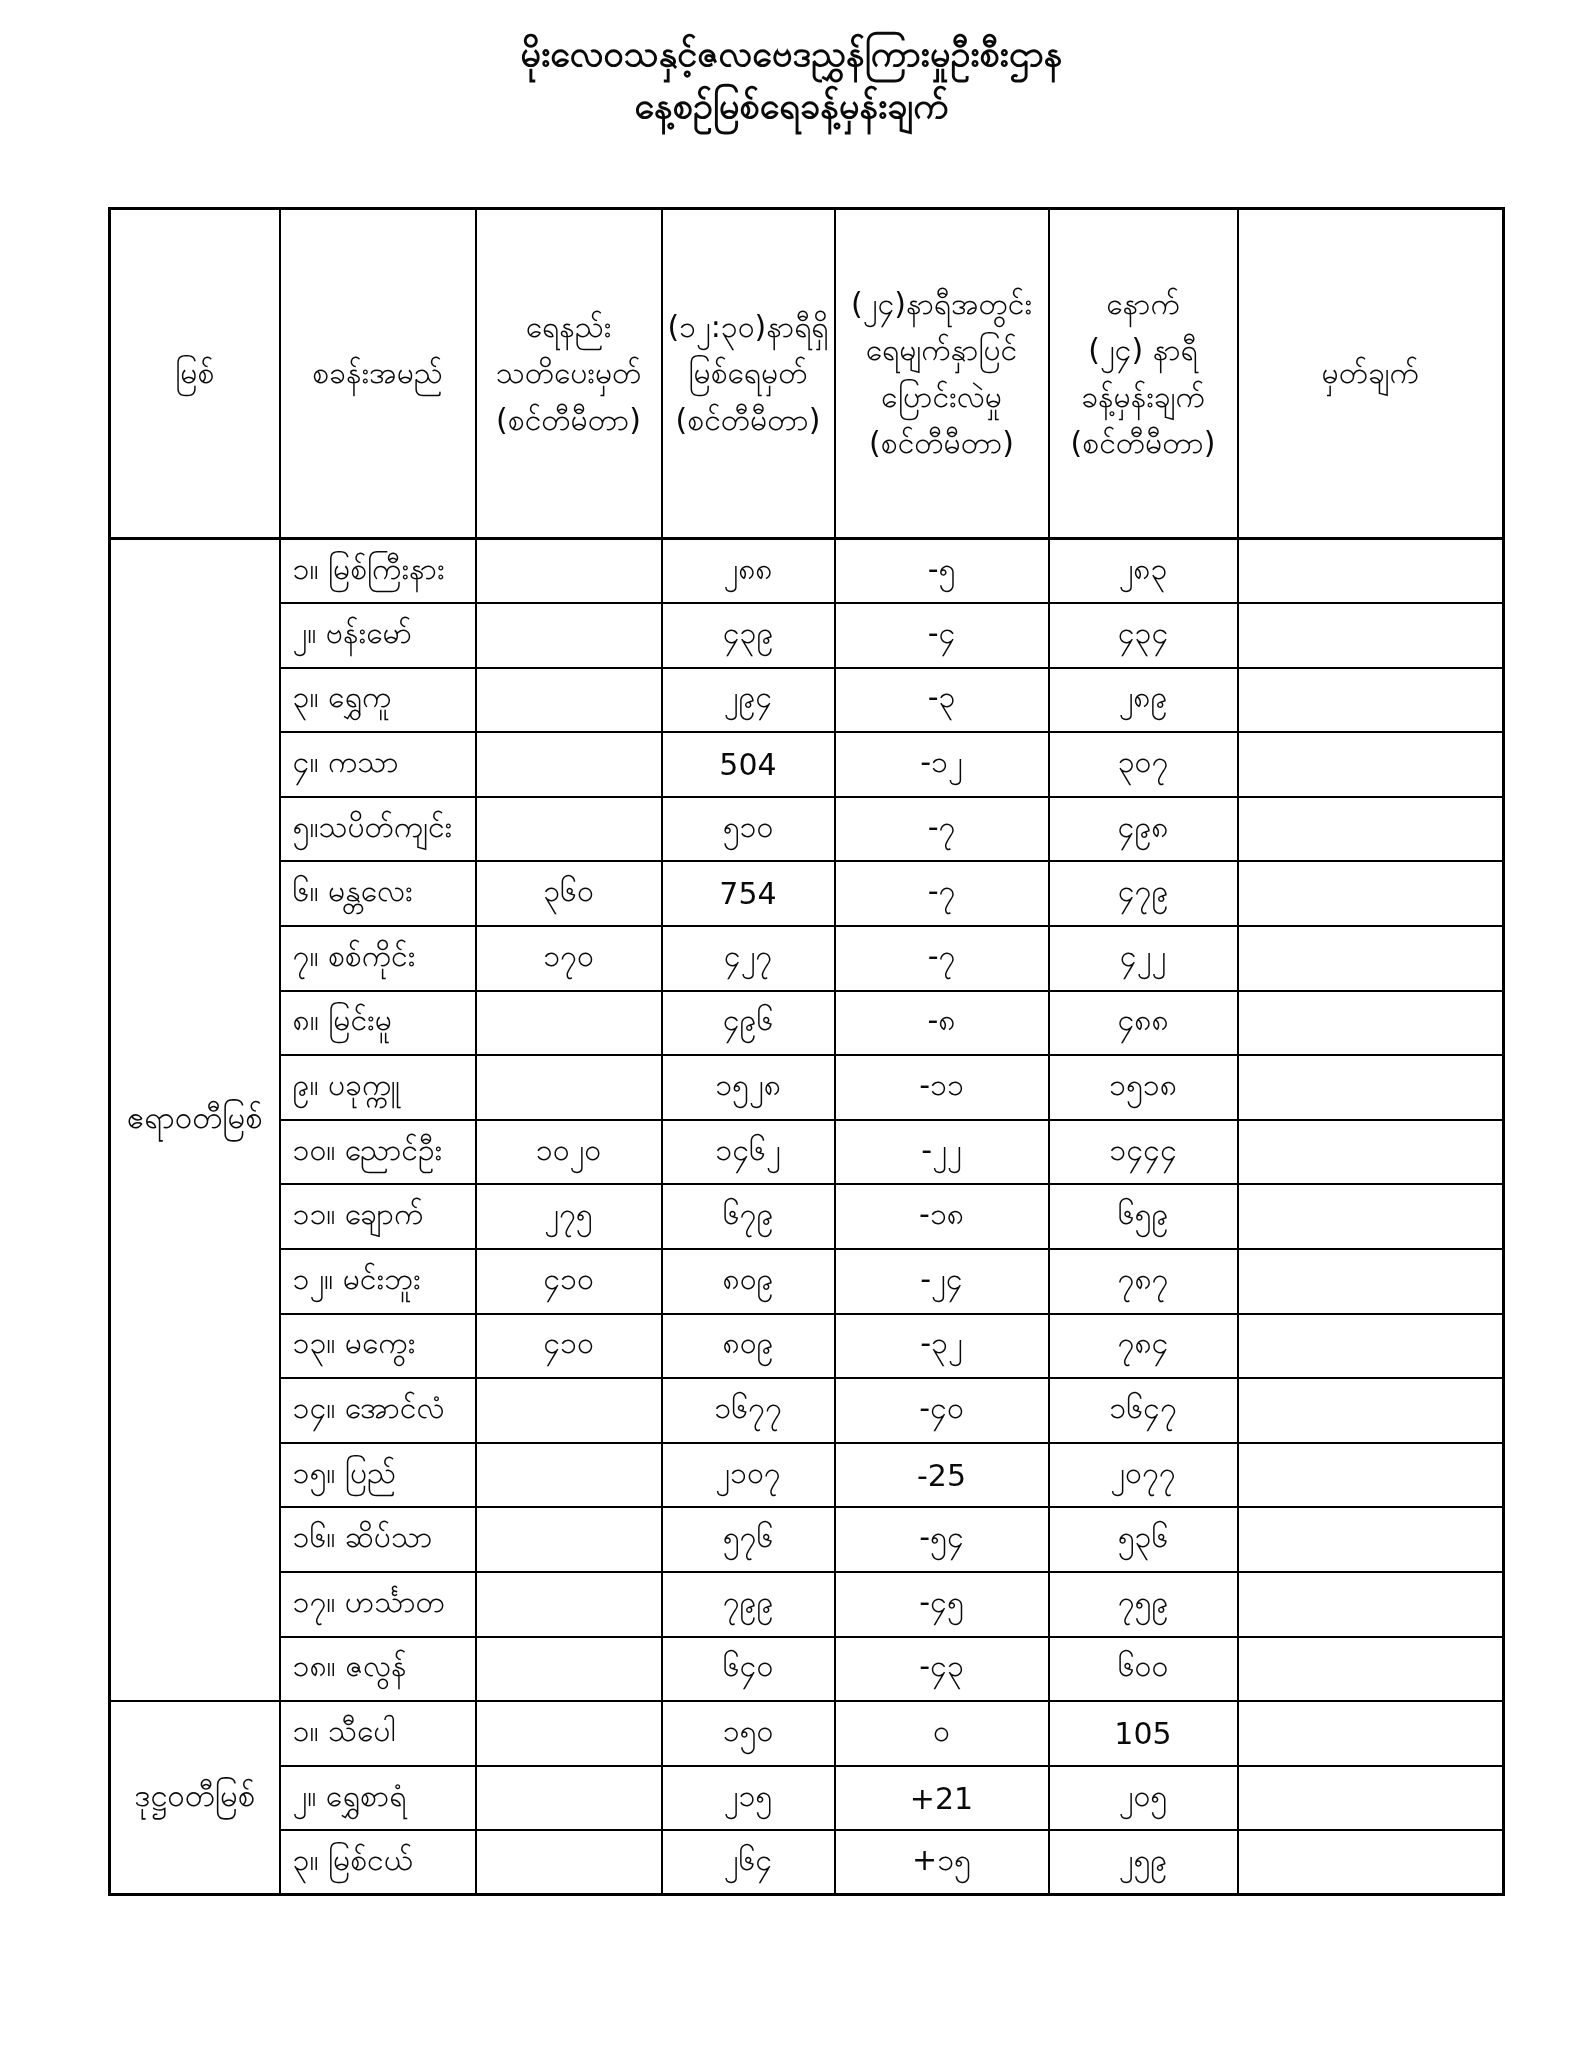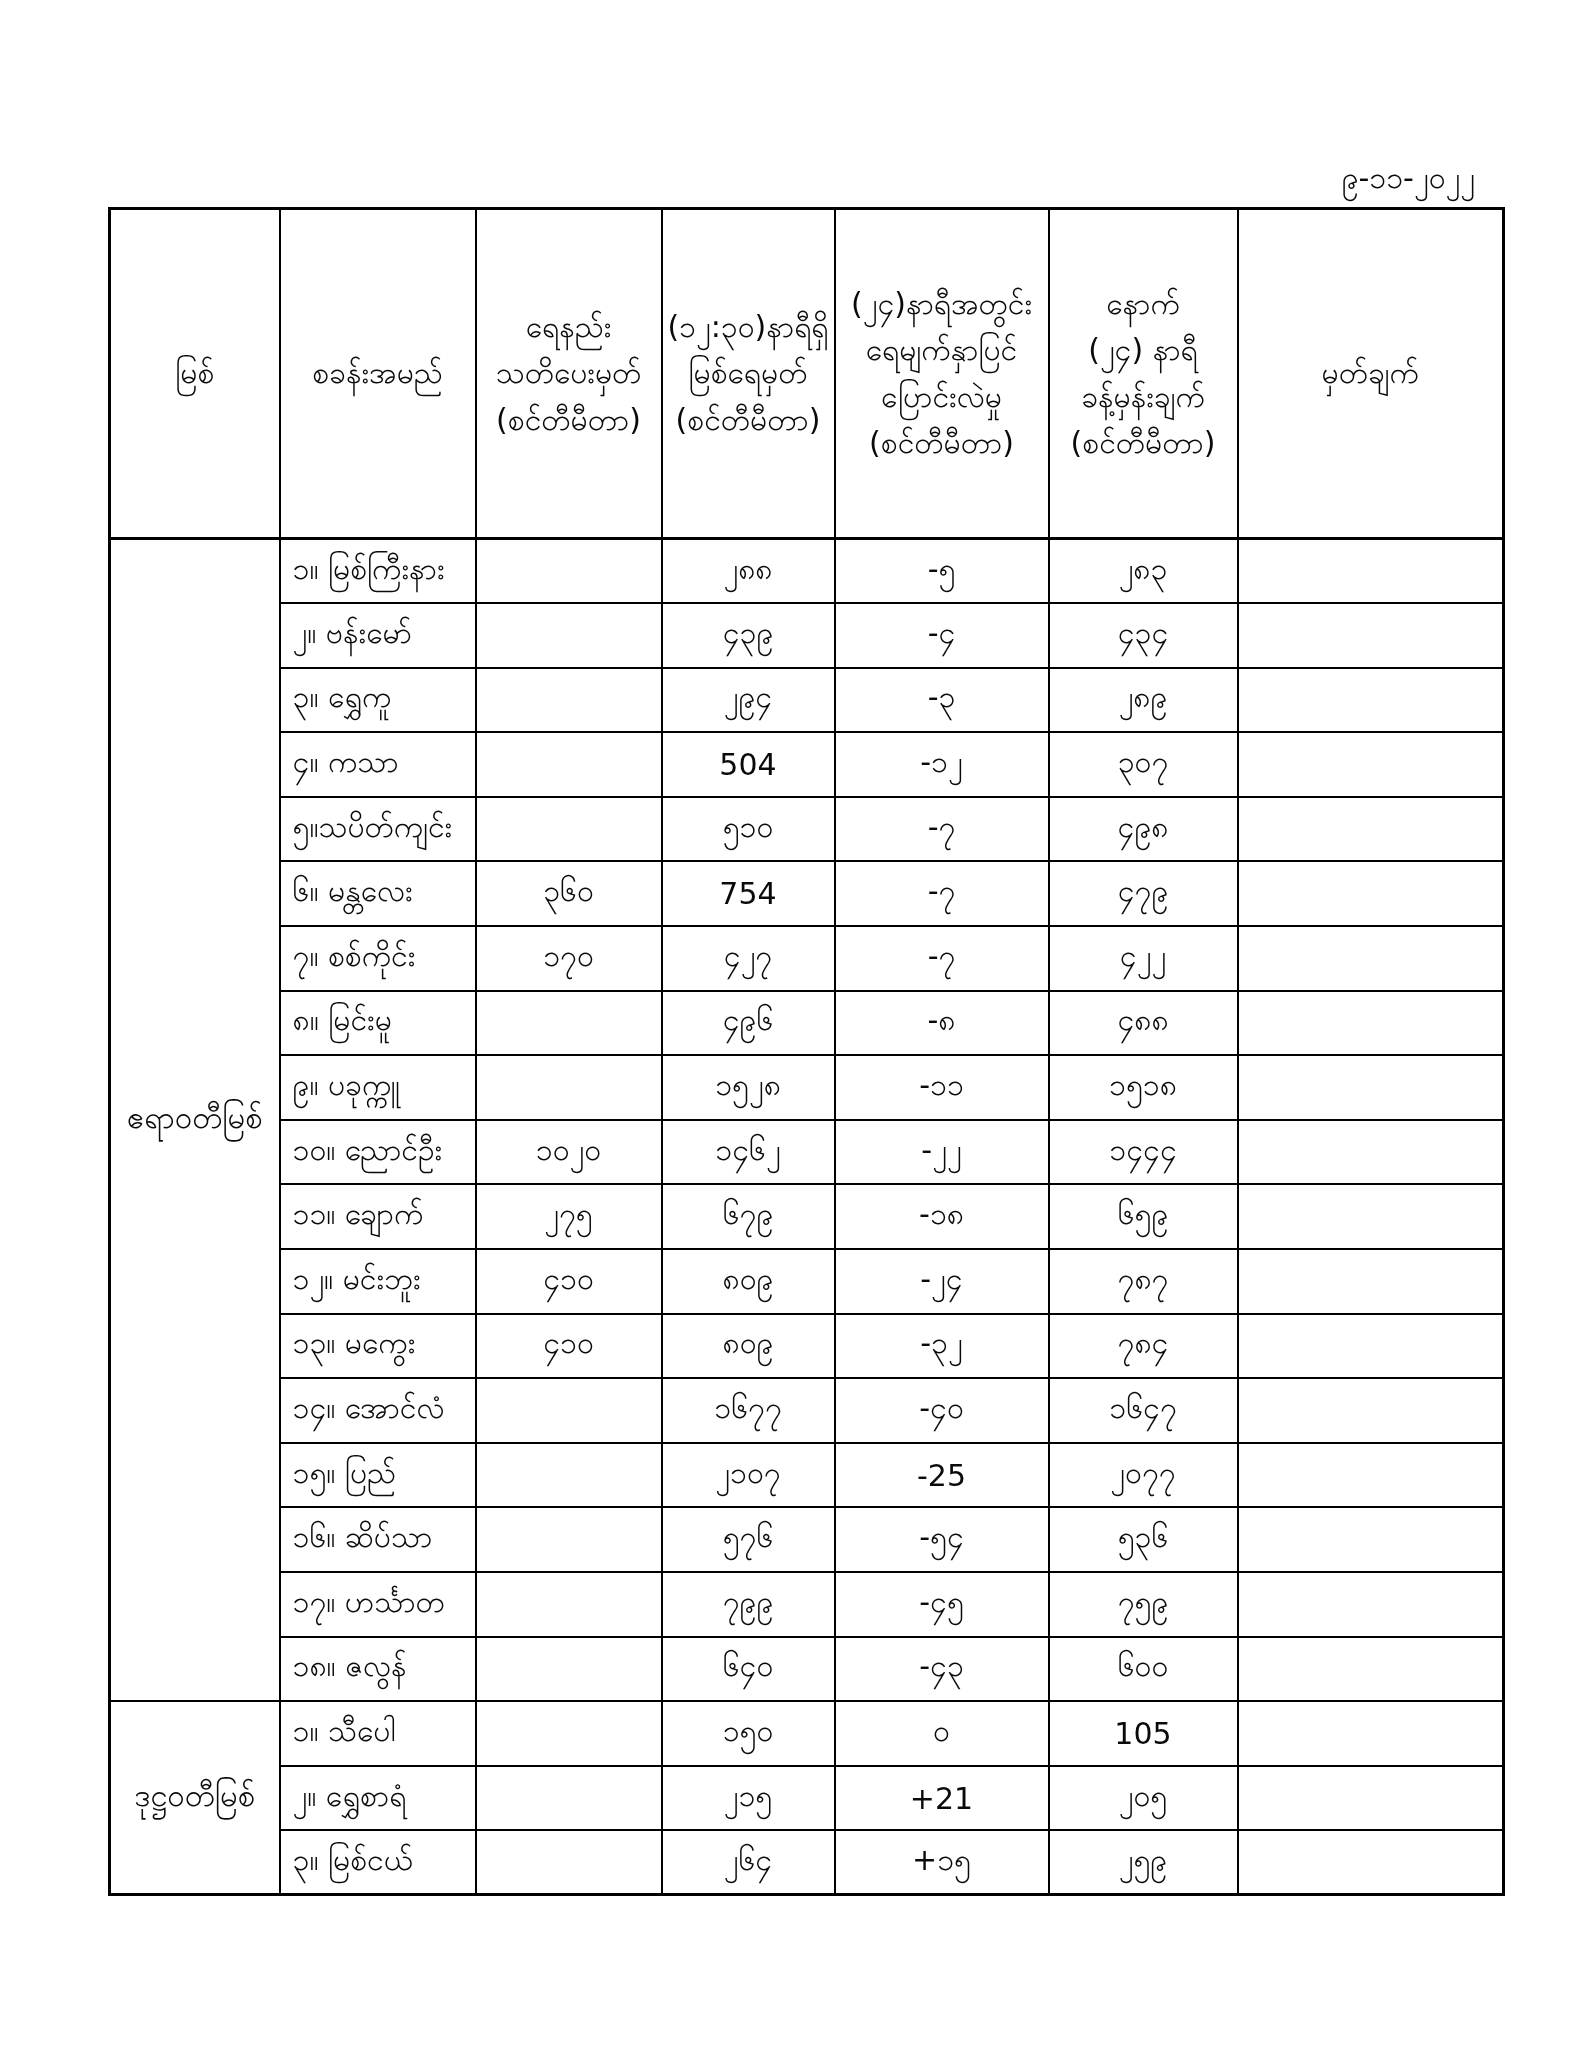--- a/index.html
+++ b/index.html
@@ -74,22 +74,25 @@
     vertical-align: middle;
     font-weight: normal;
     font-size: 31px;
   }
 </style>
 </head>
 <body>
 
 <div id="page">
 
-
-  <div id="report-date">၉-၁၁-၂၀၂၂</div>
+  <div id="doc-title">
+    <div>မိုးလေဝသနှင့်ဇလဗေဒညွှန်ကြားမှုဦးစီးဌာန</div>
+    <div>နေ့စဉ်မြစ်ရေခန့်မှန်းချက်</div>
+  </div>
+
 
   <table id="river-table">
     <colgroup>
       <col style="width:170px">
       <col style="width:196px">
       <col style="width:186px">
       <col style="width:173px">
       <col style="width:214px">
       <col style="width:189px">
       <col style="width:266px">

